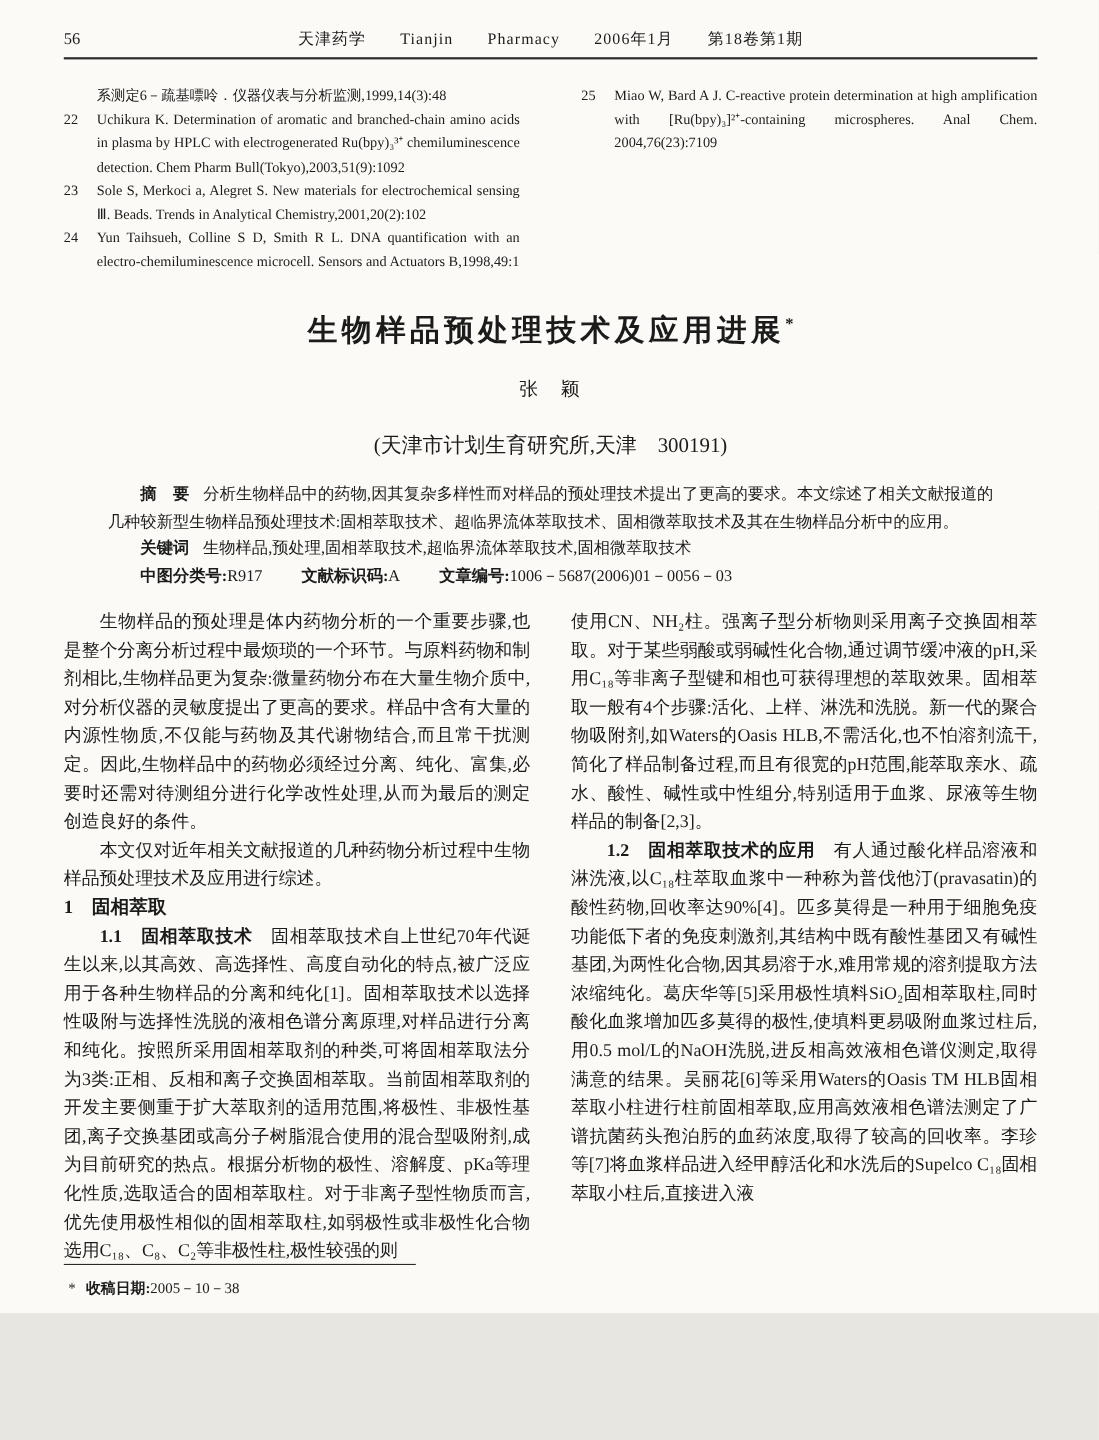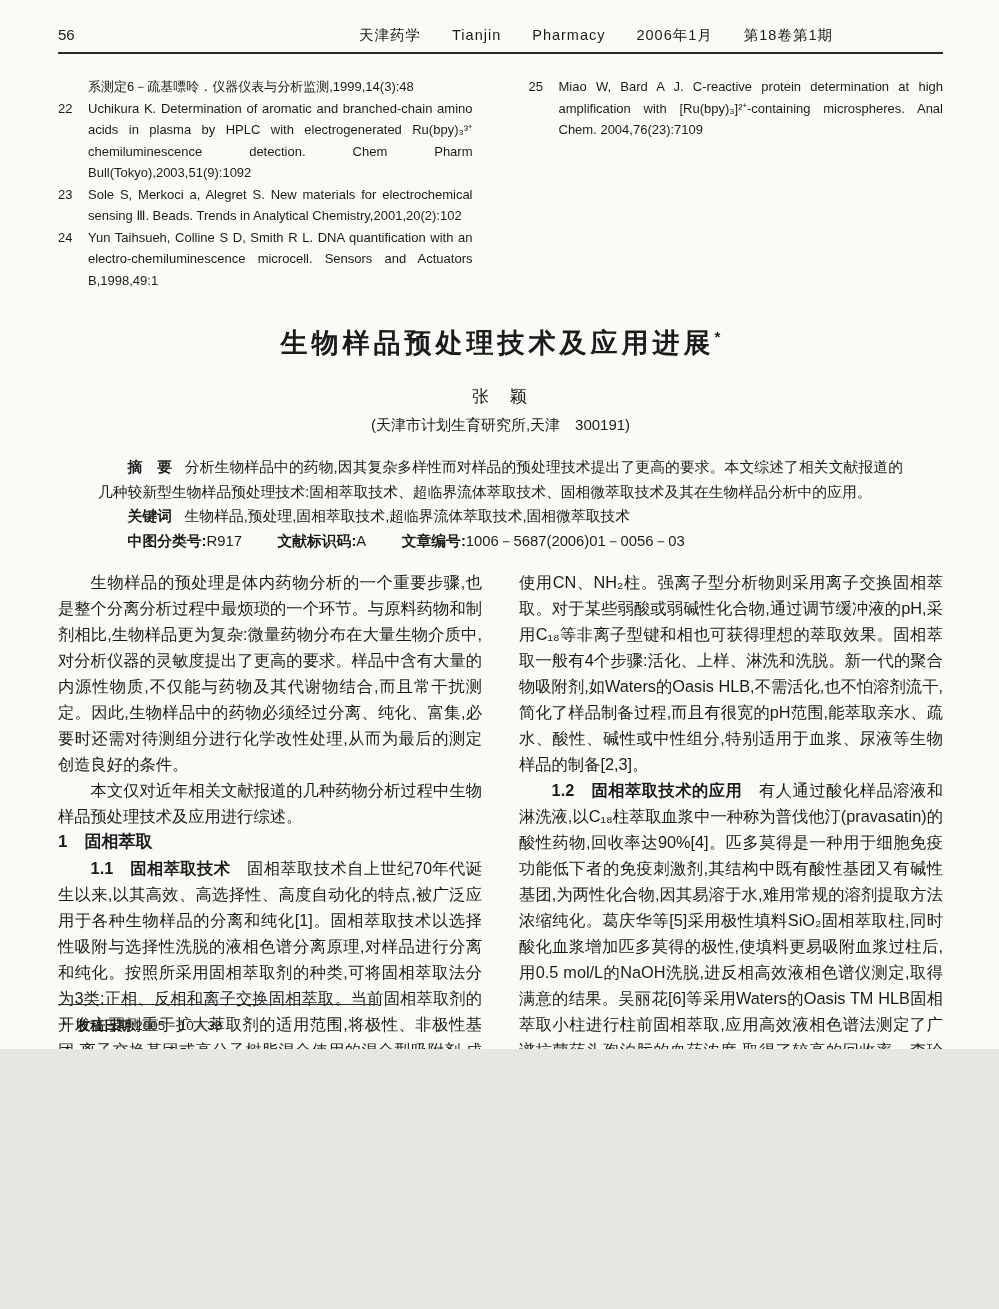--- a/index.html
+++ b/index.html
@@ -1,38 +1,38 @@
 <!DOCTYPE html>
 <html><head>
 <meta charset="utf-8">
 <style>
   html,body{margin:0;padding:0;background:#e8e6e0;}
   .page{
-    width:999px;height:1049px;margin:0 auto;position:relative;overflow:hidden;
+    width:999px;height:1194px;margin:0 auto;position:relative;overflow:hidden;
     background:#fbfaf6;color:#1b1b1b;
-    font-family:Liberation Sans, sans-serif;
+    font-family:Liberation Serif, serif;
     padding:26px 56px 0 58px;box-sizing:border-box;
   }
   
   .page-header{display:flex;align-items:baseline;font-size:14.5px;}
   .page-num{width:110px;font-size:15px;}
-  .journal-line{flex:1;text-align:right;letter-spacing:1px;white-space:nowrap;}
+  .journal-line{flex:1;text-align:center;letter-spacing:1px;white-space:nowrap;}
   .header-right-spacer{width:110px;}
   .header-rule{border-bottom:2px solid #2a2a2a;margin-top:7px;}
   
   .references{display:flex;gap:56px;margin-top:22px;font-size:13px;line-height:21.5px;}
   .ref-col{flex:1;min-width:0;}
   .ref-item{display:flex;}
   .ref-num{flex:none;width:30px;}
   .ref-text{flex:1;text-align:justify;}
   
   .title{margin:34px 0 0;text-align:center;font-size:27px;font-weight:700;letter-spacing:4px;}
   .title sup{font-size:15px;letter-spacing:0;}
   .author{margin-top:24px;text-align:center;font-size:17px;letter-spacing:2px;}
-  .affiliation{margin-top:8px;text-align:center;font-size:15px;}
+  .affiliation{margin-top:27px;text-align:center;font-size:19px;}
   
   .abstract,.kw,.meta{margin:0 40px;font-size:14.8px;line-height:24.5px;text-align:justify;}
   .abstract{margin-top:20px;text-indent:2em;}
   .kw{text-indent:2em;}
   .meta{text-indent:2em;}
   .lbl{font-weight:700;margin-right:0.85em;}
   .meta b{font-weight:700;}
   .meta .gap{display:inline-block;width:2.4em;}
   
   .body-cols{display:flex;gap:37px;margin-top:16px;font-size:16.3px;line-height:26px;}

